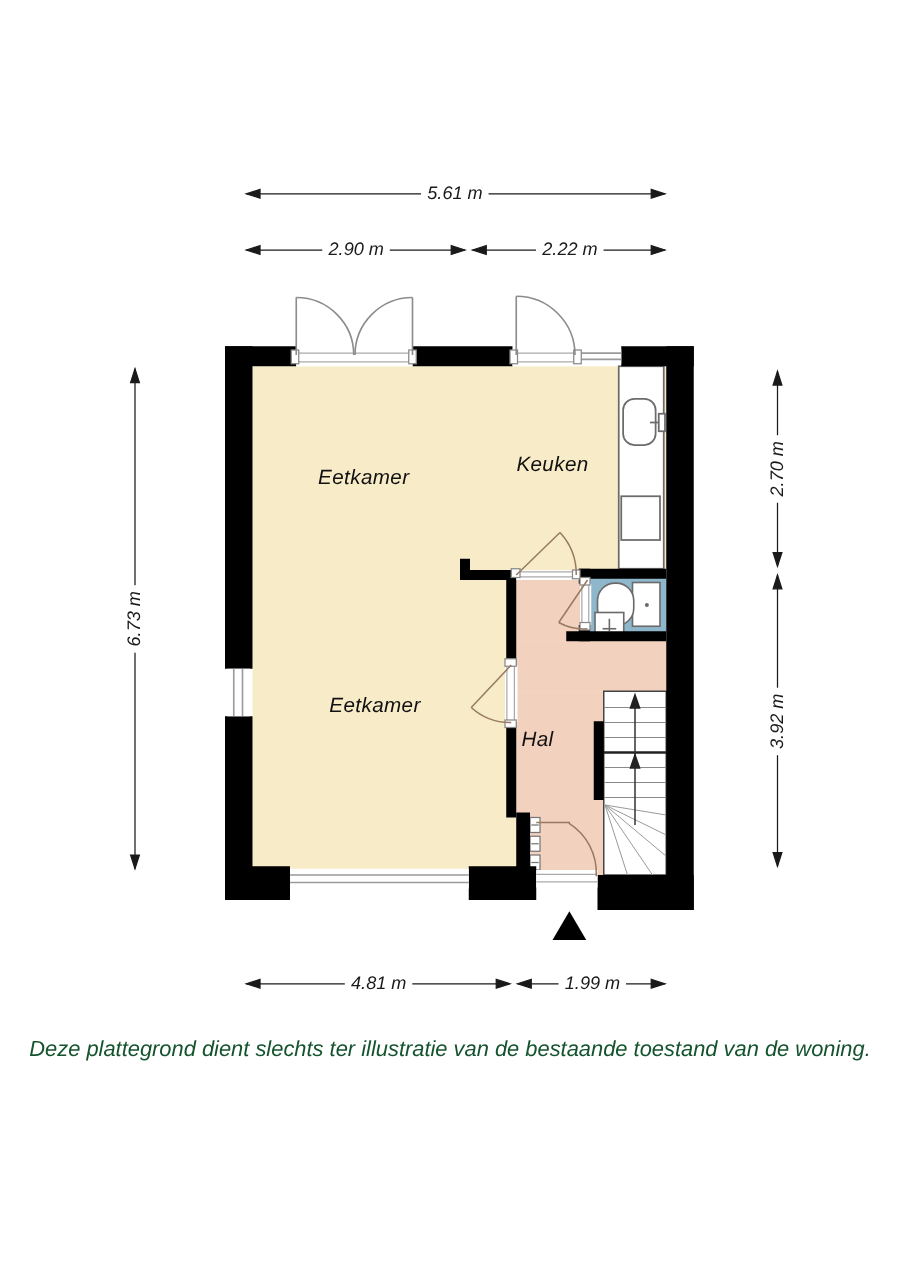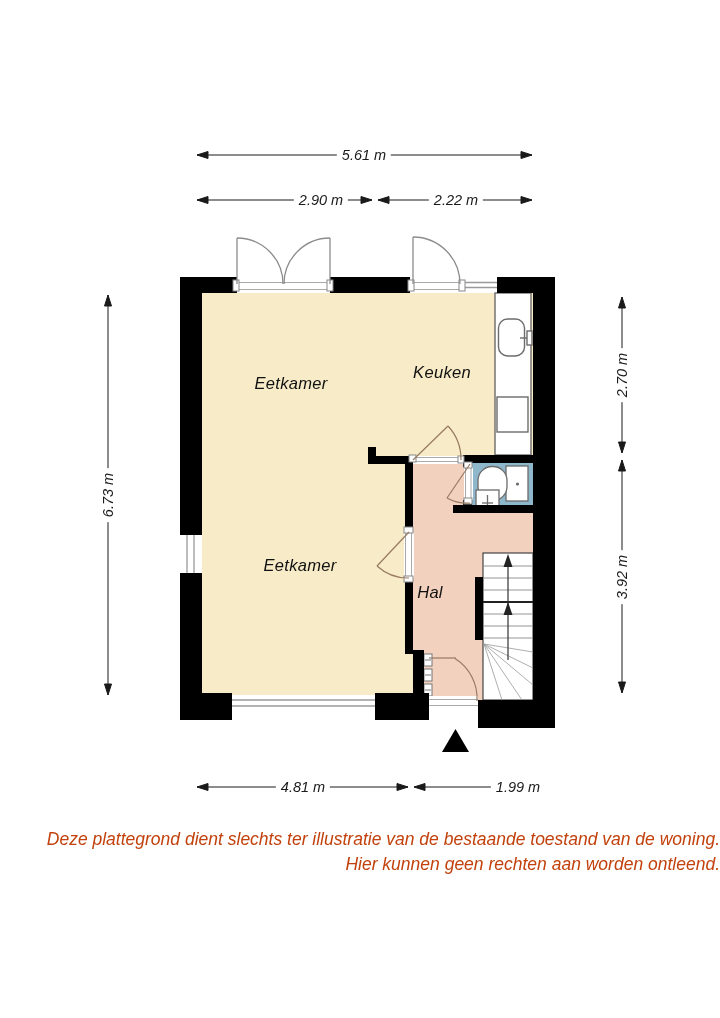--- a/index.html
+++ b/index.html
@@ -7,22 +7,22 @@
     position:relative;width:720px;height:1018px;background:#ffffff;overflow:hidden;
     font-family:"Liberation Sans", sans-serif;
     font-style:italic;
   }
   .plan-svg{position:absolute;left:0;top:0;}
   .label{position:absolute;transform:translate(-50%,-50%);white-space:nowrap;color:#111;}
   .room-label{font-size:16.5px;letter-spacing:.3px;}
   .dim-label{font-size:14.5px;background:#ffffff;padding:0 5px;color:#1a1a1a;}
   .dim-label.vertical{transform:translate(-50%,-50%) rotate(-90deg);padding:0 5px;}
   .disclaimer{
-    position:absolute;left:0;top:827px;width:720px;text-align:right;
-    font-size:17.5px;line-height:25px;color:#c2410c;
+    position:absolute;left:0;top:827px;width:720px;text-align:center;
+    font-size:17.5px;line-height:25px;color:#14532d;
   }
   .disclaimer div{white-space:nowrap;}
 </style>
 </head>
 <body>
 
 <div class="page">
 
 <svg class="plan-svg" width="720" height="1018" viewBox="0 0 720 1018">
 
@@ -230,31 +230,30 @@
     </g>
     <g>
       <line x1="414" y1="787" x2="532" y2="787"></line>
       <path d="M414 787 l11 -3.5 l0 7 Z" fill="#1a1a1a"></path>
       <path d="M532 787 l-11 -3.5 l0 7 Z" fill="#1a1a1a"></path>
     </g>
   </g>
 </svg>
 
 <span class="label dim-label" style="left:364px;top:155px;">5.61 m</span>
-<span class="label dim-label" style="left:285px;top:200px;margin-left:36px;">2.90 m</span>
+<span class="label dim-label" style="left:285px;top:200px;">2.90 m</span>
 <span class="label dim-label" style="left:456px;top:200px;">2.22 m</span>
 <span class="label dim-label vertical" style="left:108px;top:495px;">6.73 m</span>
 <span class="label dim-label vertical" style="left:622px;top:375px;">2.70 m</span>
 <span class="label dim-label vertical" style="left:622px;top:577px;">3.92 m</span>
 <span class="label dim-label" style="left:303px;top:787px;">4.81 m</span>
-<span class="label dim-label" style="left:474px;top:787px;margin-left:44px;">1.99 m</span>
+<span class="label dim-label" style="left:474px;top:787px;">1.99 m</span>
 
 <span class="label room-label" style="left:291px;top:383px;">Eetkamer</span>
 <span class="label room-label" style="left:442px;top:372px;text-align:center;">Keuken</span>
 <span class="label room-label" style="left:300px;top:565px;">Eetkamer</span>
 <span class="label room-label" style="left:430px;top:592px;">Hal</span>
 
 <div class="disclaimer">
   <div>Deze plattegrond dient slechts ter illustratie van de bestaande toestand van de woning.</div>
-  <div>Hier kunnen geen rechten aan worden ontleend.</div>
 </div>
 
 </div>
 
 </body></html>

